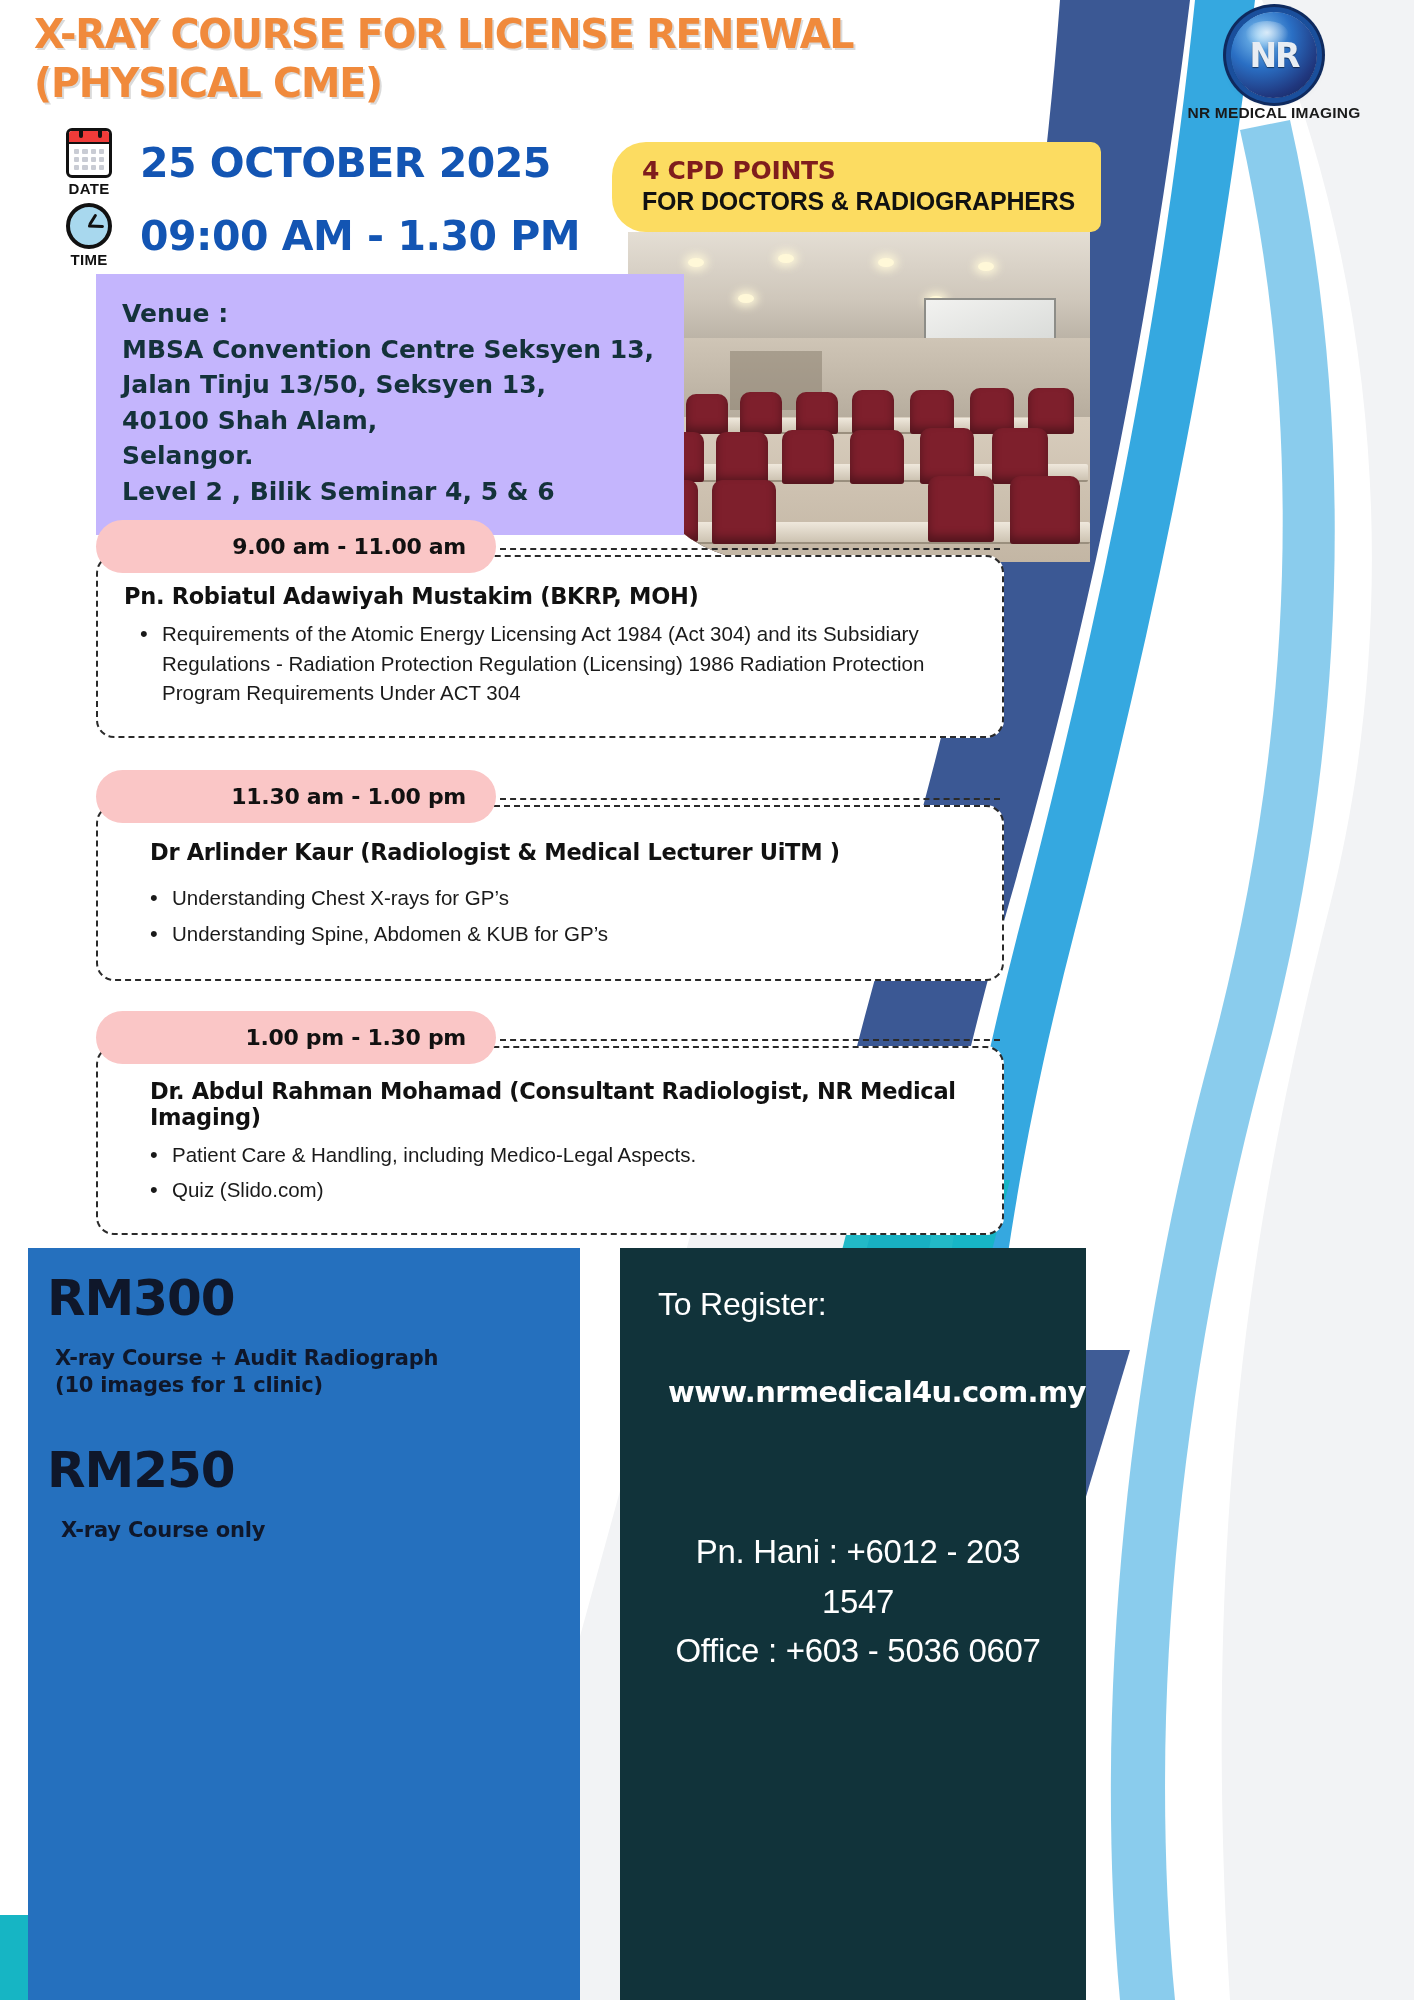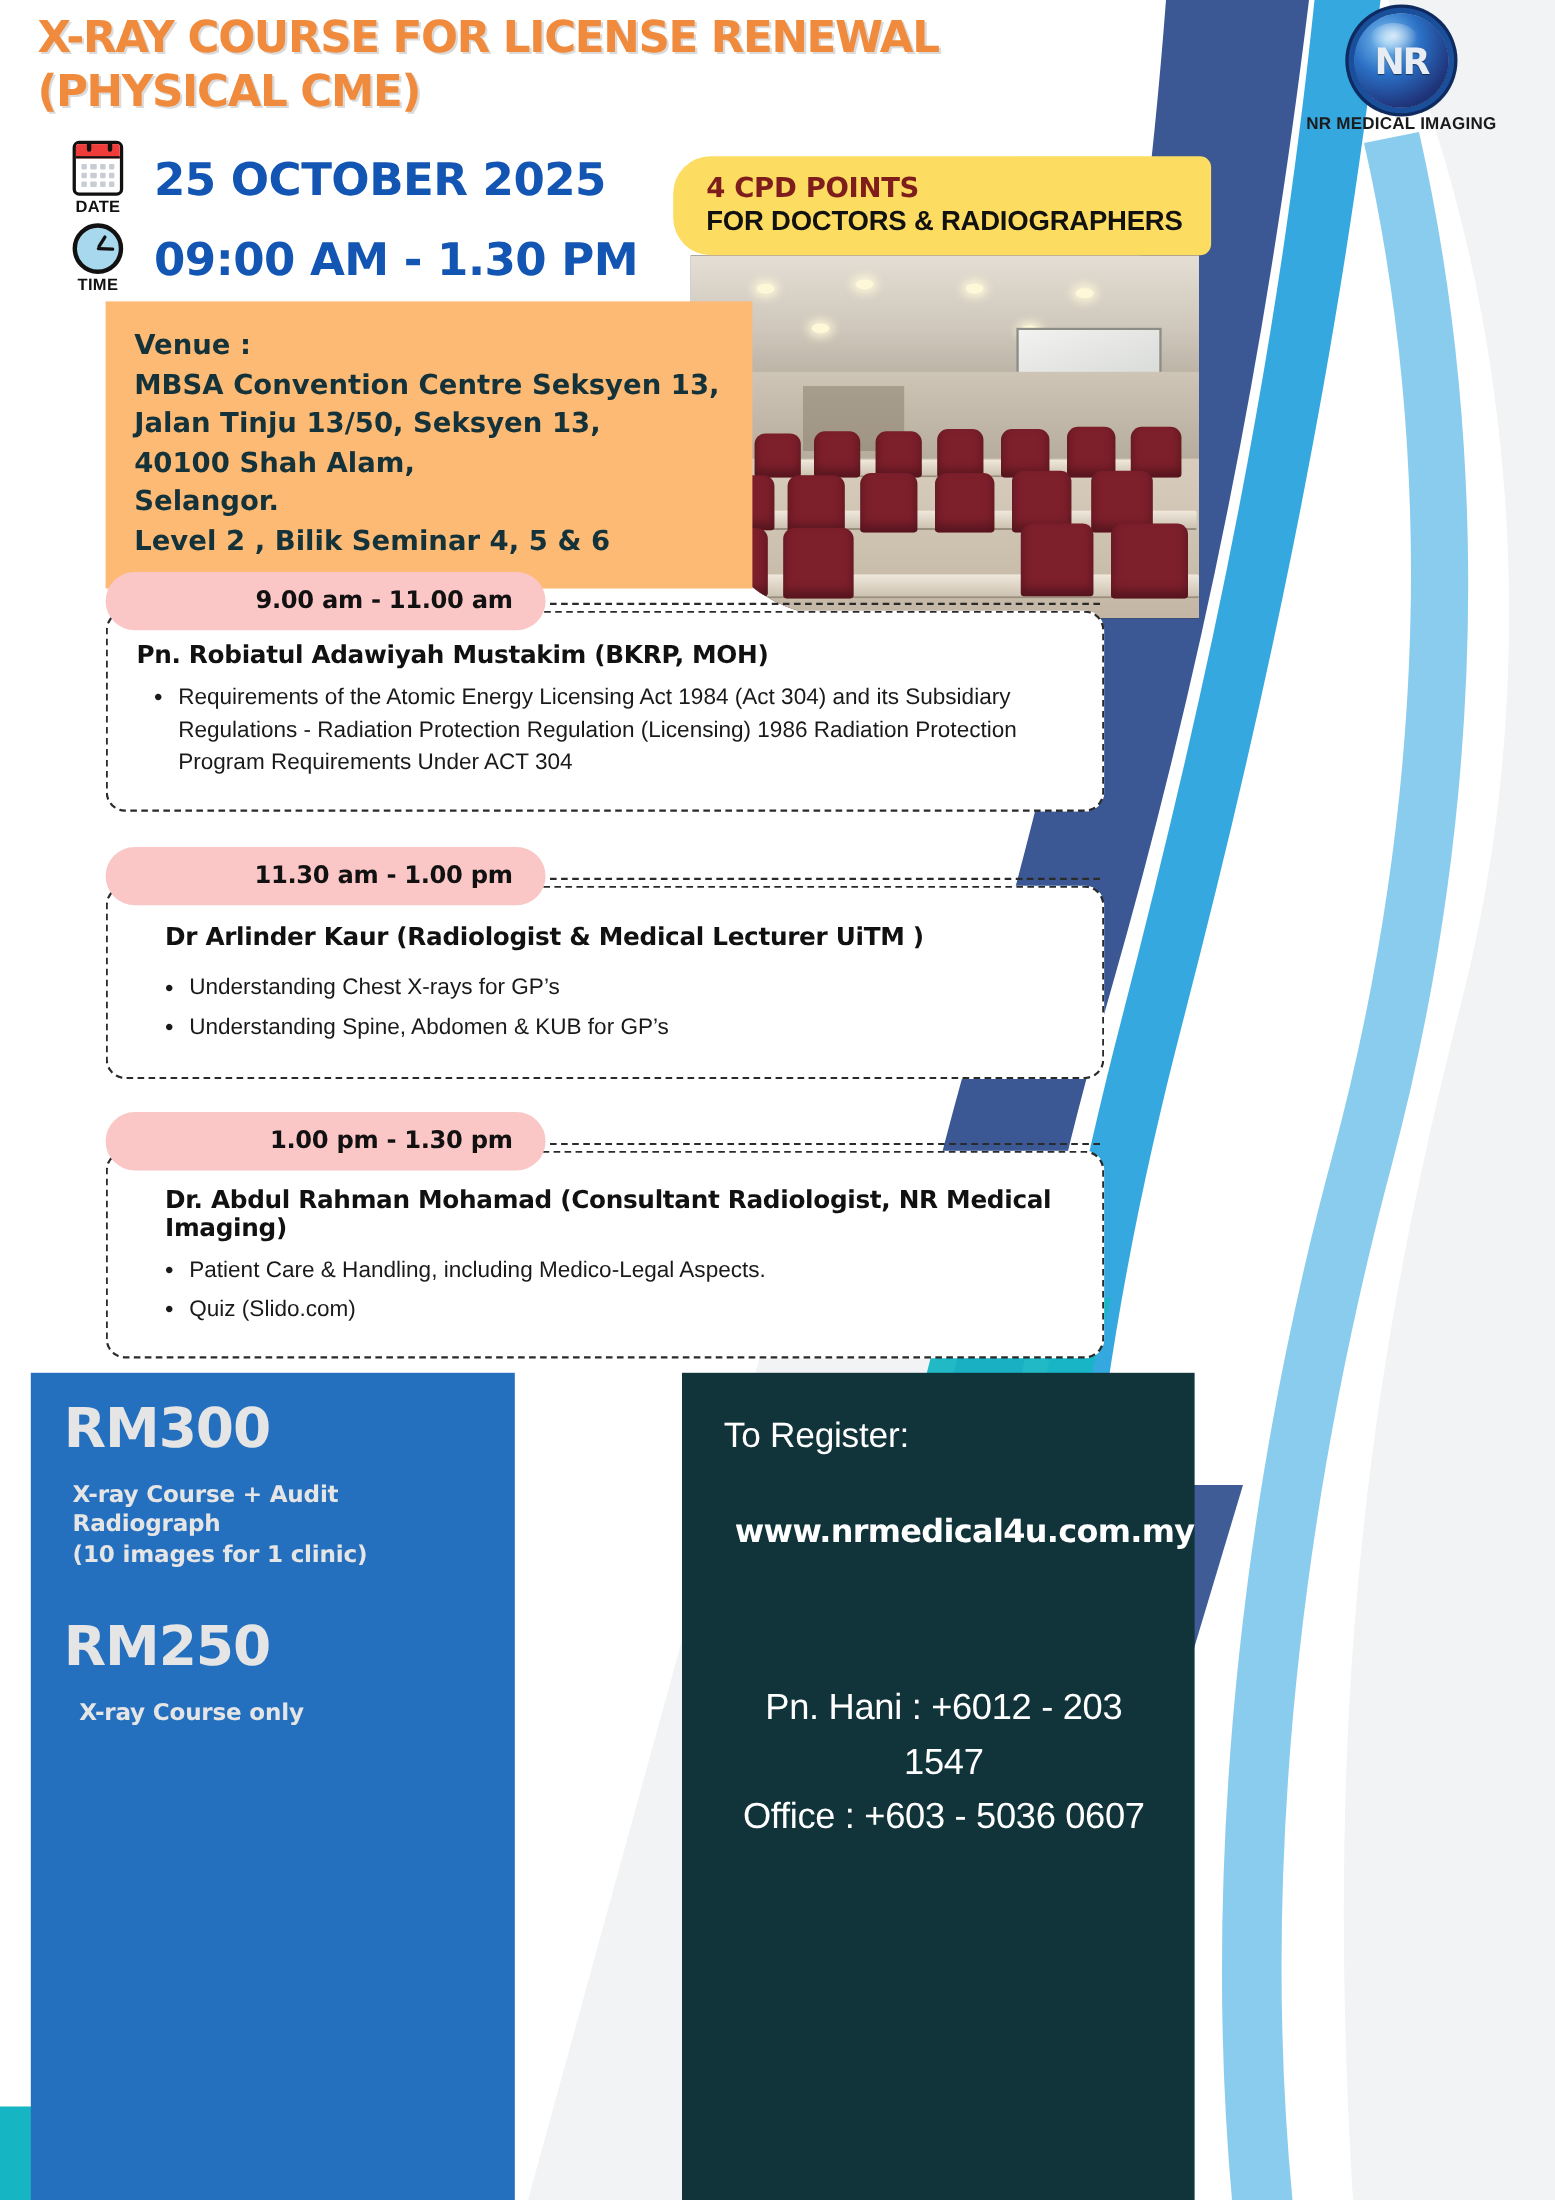--- a/index.html
+++ b/index.html
@@ -211,22 +211,22 @@
   .bullets.tight li { padding-left: 40px; }
   .bullets.tight li::before { left: 18px; }
   .plain-text {
     font-family: "Liberation Sans", sans-serif;
     font-size: 20.5px; color: #1a1a1a; padding-left: 4px;
   }
 
   
   .price-panel {
     position: absolute; left: 28px; top: 1248px;
-    width: 440px; height: 752px; background: #2570BE; z-index: 6;
-    padding: 24px 30px 0 30px; color: #e5e5e5;
+    width: 552px; height: 752px; background: #2570BE; z-index: 6;
+    padding: 24px 30px 0 19px; color: #0f172a;
   }
   .price-big {
     font-family: "DejaVu Sans", sans-serif;
     font-weight: 700; font-size: 50px; letter-spacing: -1px; line-height: 1.06;
   }
   .price-sub {
     font-family: "DejaVu Sans", sans-serif;
     font-weight: 700; font-size: 21px; letter-spacing: -0.2px; line-height: 1.3;
     margin-left: 8px; margin-top: 20px;
   }
@@ -358,21 +358,21 @@
     <div class="chair" style="left:154px; top:198px; width:52px; height:54px;"></div>
     <div class="chair" style="left:222px; top:198px; width:54px; height:54px;"></div>
     <div class="chair" style="left:292px; top:196px; width:54px; height:56px;"></div>
     <div class="chair" style="left:364px; top:196px; width:56px; height:56px;"></div>
     <div class="chair" style="left:8px;   top:248px; width:62px; height:62px;"></div>
     <div class="chair" style="left:84px;  top:248px; width:64px; height:64px;"></div>
     <div class="chair" style="left:300px; top:244px; width:66px; height:66px;"></div>
     <div class="chair" style="left:382px; top:244px; width:70px; height:68px;"></div>
   </div>
 
-  <div style="position:absolute; left:96px; top:274px; width:588px; background:#fdba74; padding:22px 26px 26px 26px; z-index:5;">
+  <div style="position:absolute; left:96px; top:274px; width:588px; background:#c4b5fd; padding:22px 26px 26px 26px; z-index:5;">
     <div style="font-family:'DejaVu Sans',sans-serif; font-weight:700; font-size:25px; color:#14323A; line-height:1.42;">Venue :</div>
     <div style="font-family:'DejaVu Sans',sans-serif; font-weight:700; font-size:25px; color:#14323A; line-height:1.42;">MBSA Convention Centre Seksyen 13,</div>
     <div style="font-family:'DejaVu Sans',sans-serif; font-weight:700; font-size:25px; color:#14323A; line-height:1.42;">Jalan Tinju 13/50, Seksyen 13,</div>
     <div style="font-family:'DejaVu Sans',sans-serif; font-weight:700; font-size:25px; color:#14323A; line-height:1.42;">40100 Shah Alam,</div>
     <div style="font-family:'DejaVu Sans',sans-serif; font-weight:700; font-size:25px; color:#14323A; line-height:1.42;">Selangor.</div>
     <div style="font-family:'DejaVu Sans',sans-serif; font-weight:700; font-size:25px; color:#14323A; line-height:1.42;">Level 2 , Bilik Seminar 4, 5 &amp; 6</div>
   </div>
 
   <div class="agenda">
 

